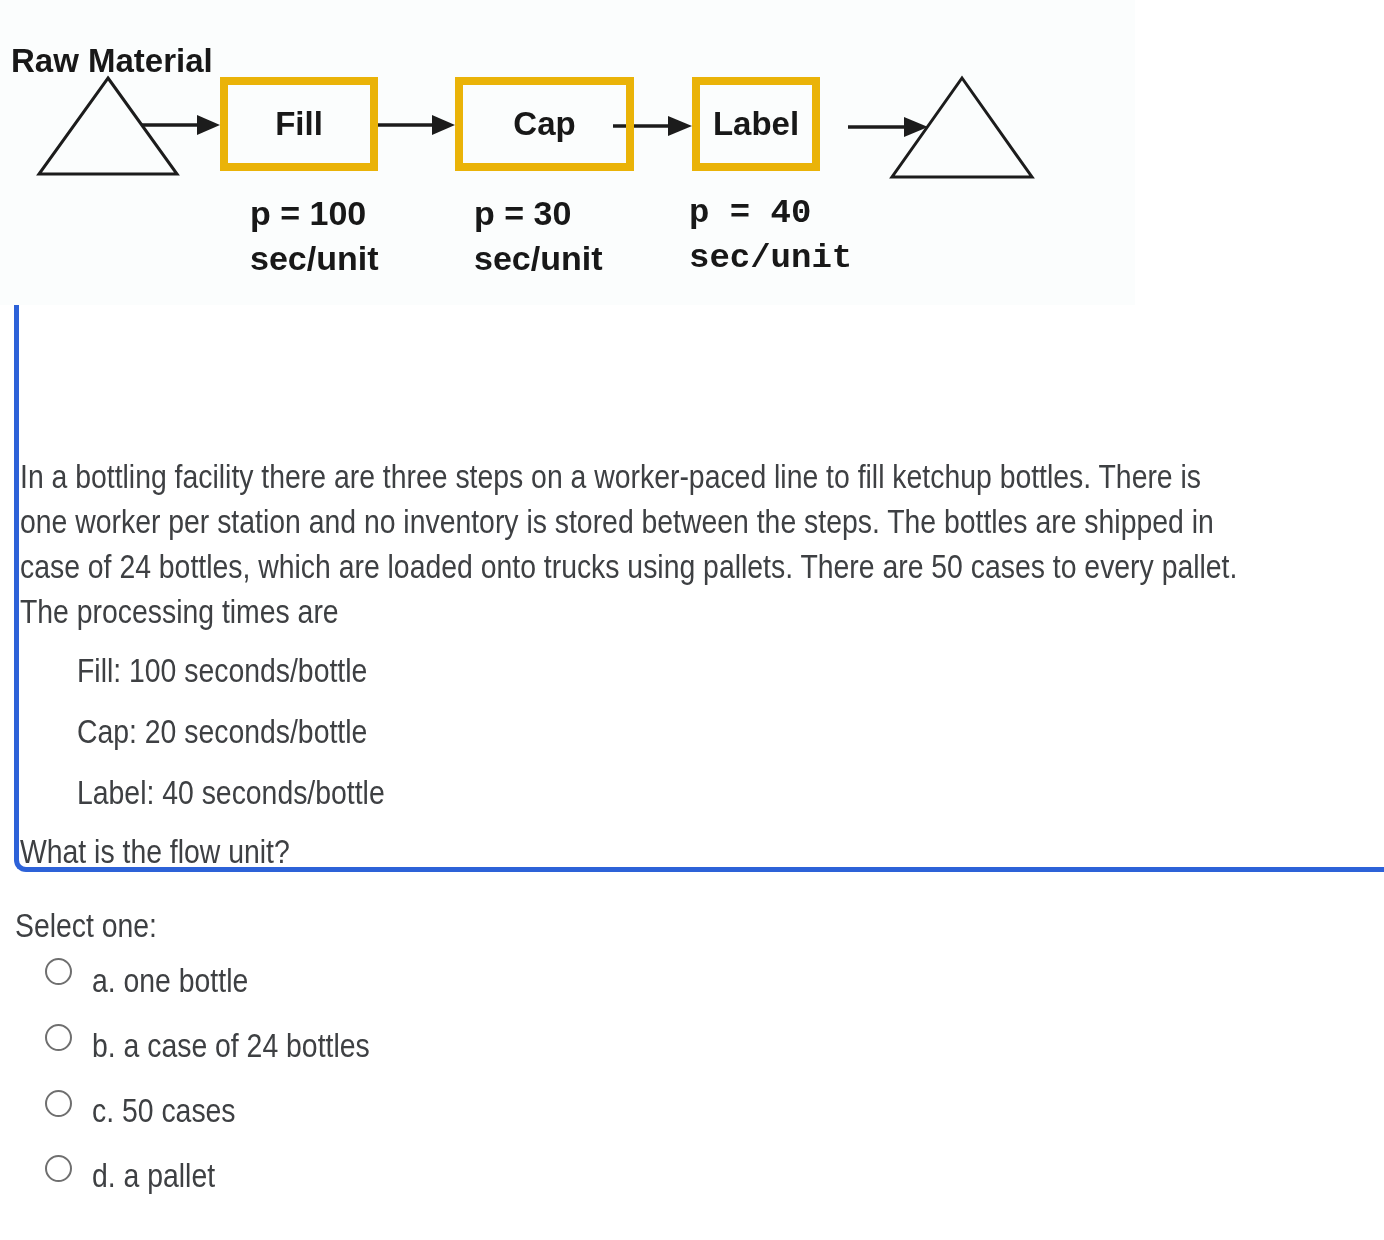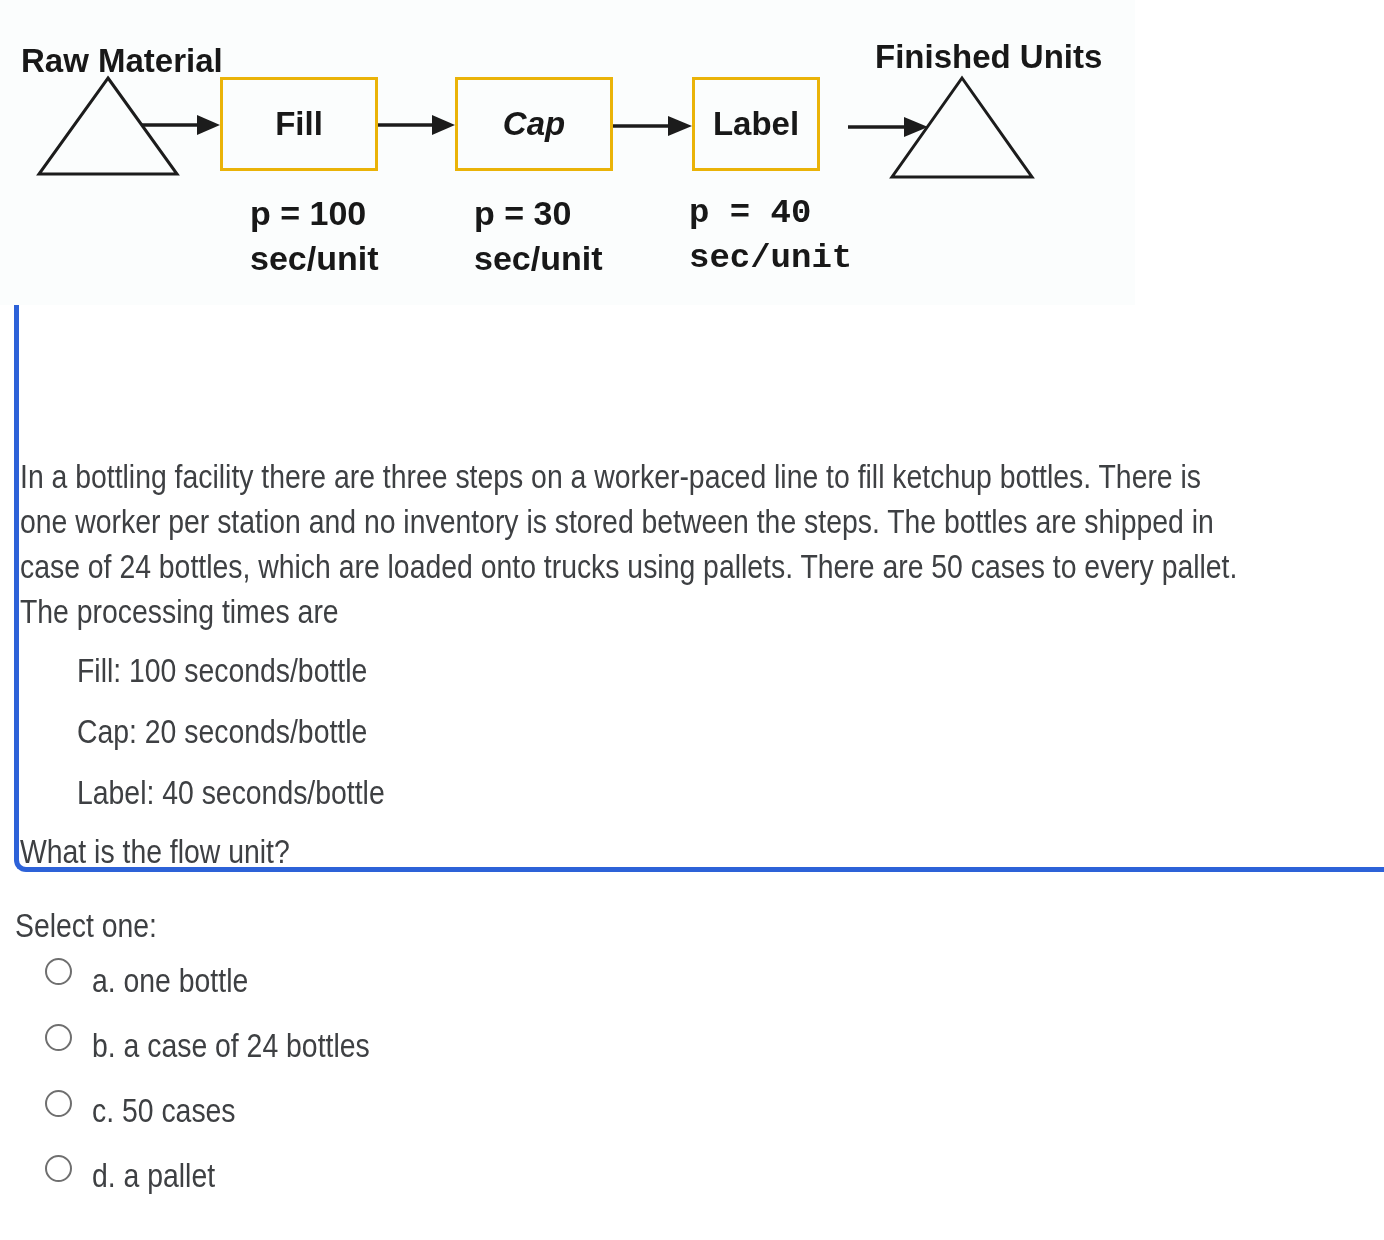--- a/index.html
+++ b/index.html
@@ -38,21 +38,21 @@
   }
   .diagram * { color: #181818; }
   .dg-label {
     position: absolute;
     font-size: 33px; font-weight: 600;
     white-space: nowrap;
   }
   .dg-box {
     position: absolute;
     top: 77px; height: 94px;
-    border: 3px solid #eab308;
+    border: 8px solid #eab308;
     box-sizing: border-box;
     display: flex; align-items: center; justify-content: center;
     font-size: 33px; font-weight: 600;
   }
   .dg-rate {
     position: absolute;
     top: 191px;
     font-size: 34px; font-weight: 600;
     line-height: 45px;
     white-space: nowrap;
@@ -112,27 +112,26 @@
       <line x1="613" y1="126" x2="670" y2="126" stroke="#1c1c1c" stroke-width="3.5"></line>
       <polygon points="668,116 692,126 668,136" fill="#1c1c1c"></polygon>
     </g>
 
     <g>
       <line x1="848" y1="127" x2="906" y2="127" stroke="#1c1c1c" stroke-width="3.5"></line>
       <polygon points="904,117 928,127 904,137" fill="#1c1c1c"></polygon>
     </g>
   </svg>
 
-  <div class="dg-label" style="left:21px; top:42px;">Raw Material</div>
-  <div class="dg-label" style="left:875px; top:38px;">Finished Units</div>
+  <div class="dg-label" style="left:11px; top:42px;">Raw Material</div>
 
   <div class="dg-box" style="left:220px; width:158px;">
     <span>Fill</span>
   </div>
-  <div class="dg-box" style="left:455px; width:158px;font-style:italic;">
+  <div class="dg-box" style="left:455px; width:179px;">
     <span>Cap</span>
   </div>
   <div class="dg-box" style="left:692px; width:128px;">
     <span>Label</span>
   </div>
 
   <div class="dg-rate" style="left:238px;">
     <div>p = 100</div>
     <div>sec/unit</div>
   </div>

